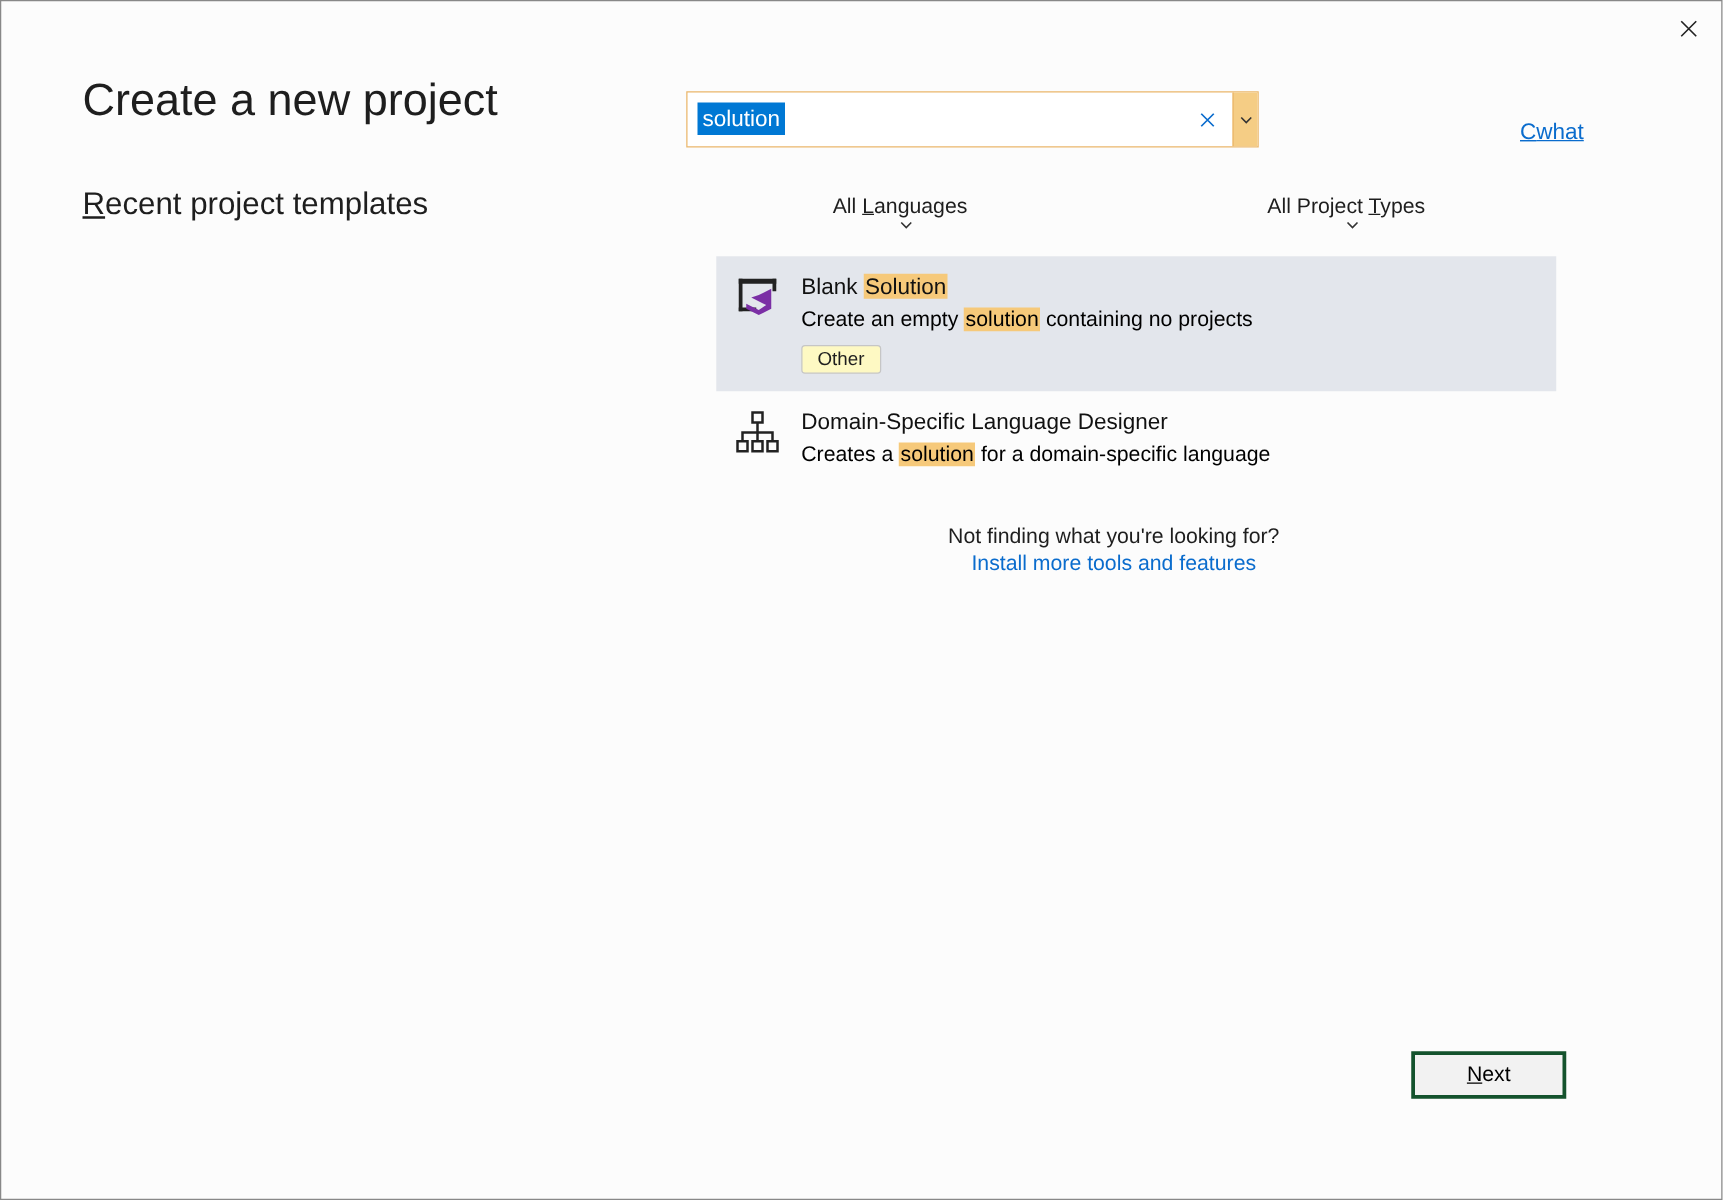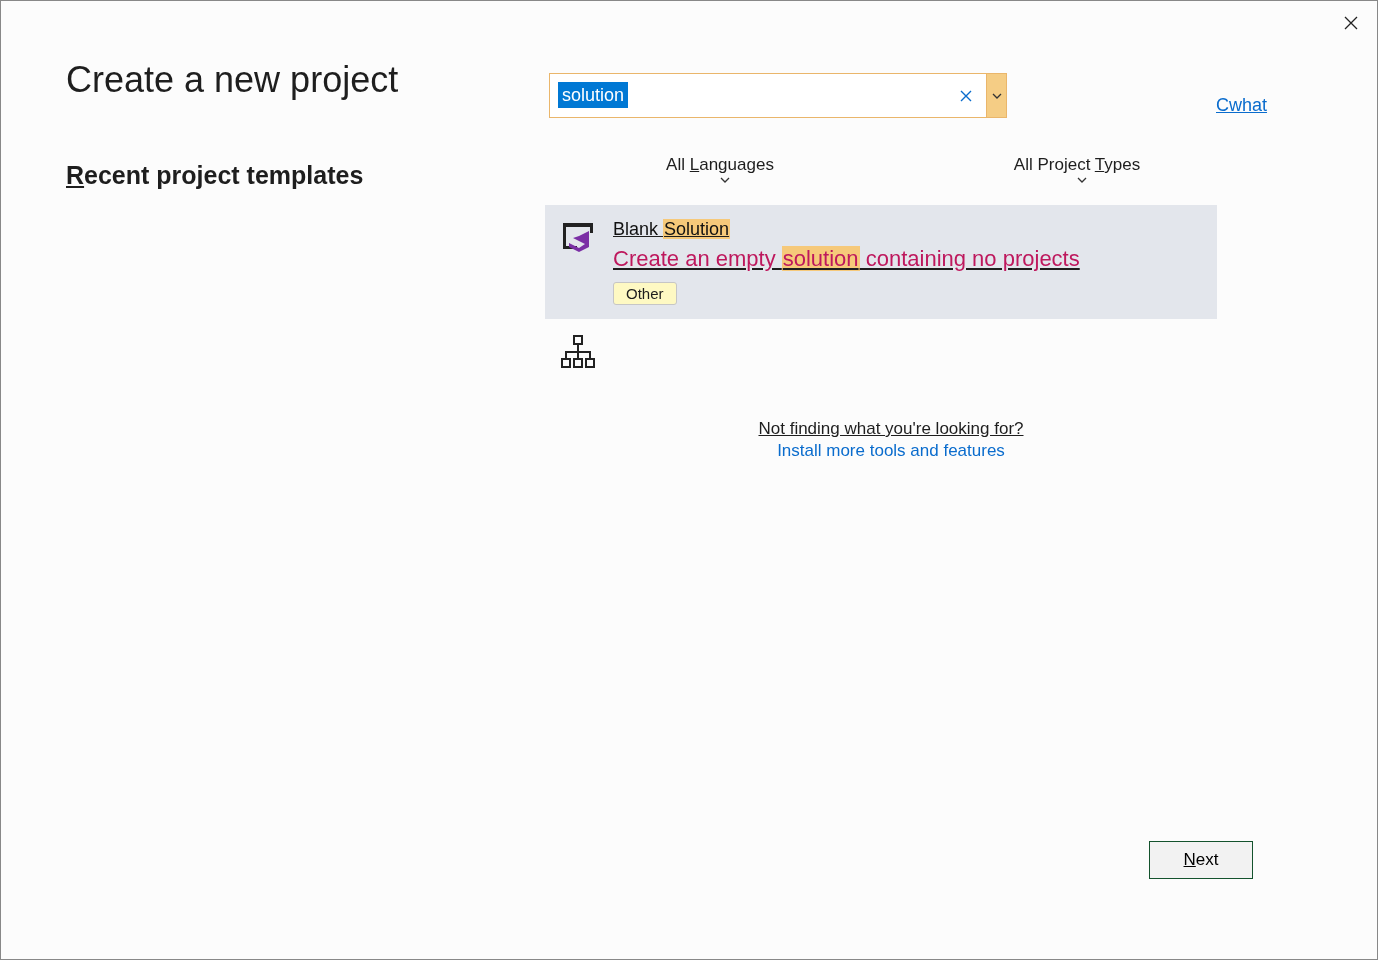--- a/index.html
+++ b/index.html
@@ -25,24 +25,23 @@
     .close-x svg { width: 14px; height: 14px; }
     .title {
       position: absolute;
       top: 58px;
       left: 65px;
       font-size: 36px;
       font-weight: 400;
     }
     .recent-label {
       position: absolute;
-      top: 160px;
+      top: 148px;
       left: 65px;
       font-size: 25px;
-      font-weight: bold;
     }
     .recent-label .u { text-decoration: underline; }
 
     .search-wrap {
       position: absolute;
       top: 72px;
       left: 548px;
       width: 458px;
       height: 45px;
       display: flex;
@@ -114,70 +113,68 @@
     }
     .filter.lang { flex:1 1 220px; }
     .filter.plat { flex:1 1 240px; }
     .filter.type { flex:1 1 230px; }
     .filter .u { text-decoration: underline; }
     .filter svg { width: 10px; height: 10px; margin-left: 10px; }
 
     .results {
       position: absolute;
       top: 204px;
-      left: 544px;
+      left: 572px;
       width: 672px;
-      text-decoration: underline;
     }
     .result {
       padding: 14px 16px 14px 14px;
       display: flex;
       gap: 16px;
       cursor: pointer;
     }
     .result.selected {
       background: #e3e6ec;
     }
     .result-icon {
       width: 38px; height: 38px; flex: none;
       display:flex;align-items:center;justify-content:center;
     }
     .result-body { flex: 1; }
     .result-title { font-size: 18px; color: #111; }
-    .result-desc { font-size: 22px; color: #be185d; margin-top: 6px; }
+    .result-desc { font-size: 17px; color: #000000; margin-top: 6px; }
     .result-tags { margin-top: 10px; }
     .tag {
       display: inline-block;
       background: #fef9c3;
       border: 1px solid #c6c6c6;
       border-radius: 3px;
       padding: 2px 12px;
       font-size: 15px;
     }
     mark { background: #f6c97a; color: inherit; padding: 0 1px; }
 
     .notfind {
       position:absolute;
       top:418px;
       left:755px;
       width: 270px;
       text-align:center;
       font-size:17px;
-      text-decoration:underline;
     }
     .notfind a { color:#0a6ccd; text-decoration:none; display:inline-block; margin-top:2px; cursor:pointer;}
 
     .next-btn {
       position: absolute;
       right: 124px;
       bottom: 80px;
-      width: 104px;
+      width: 124px;
       height: 38px;
       background: #f2f2f2;
-      border: 1px solid #14532d;
+      border: 3px solid #14532d;
       font-size: 17px;
       display:flex;align-items:center;justify-content:center;
       cursor: pointer;
     }
     .next-btn .u { text-decoration: underline; }
   </style>
 </head>
 <body>
 
 <div class="close-x">
@@ -246,20 +243,24 @@
     <div class="result">
       <div class="result-icon">
         <svg width="38" height="38" viewBox="0 0 38 38">
           <rect x="15" y="3" width="8" height="8" fill="none" stroke="#222" stroke-width="2"></rect>
           <rect x="3" y="26" width="8" height="8" fill="none" stroke="#222" stroke-width="2"></rect>
           <rect x="15" y="26" width="8" height="8" fill="none" stroke="#222" stroke-width="2"></rect>
           <rect x="27" y="26" width="8" height="8" fill="none" stroke="#222" stroke-width="2"></rect>
           <path d="M19 11 L19 19 M7 26 L7 19 L31 19 L31 26 M19 19 L19 26" stroke="#222" stroke-width="2" fill="none"></path>
         </svg>
       </div>
+      <div class="result-body">
+        <div class="result-title">Domain-Specific Language Designer</div>
+        <div class="result-desc">Creates a <mark>solution</mark> for a domain-specific language</div>
+      </div>
     </div>
   </div>
 
 <div class="notfind">
   <div>Not finding what you're looking for?</div>
   <a>Install more tools and features</a>
 </div>
 
 <button class="next-btn">
   <span><span class="u">N</span><span>ext</span></span>

